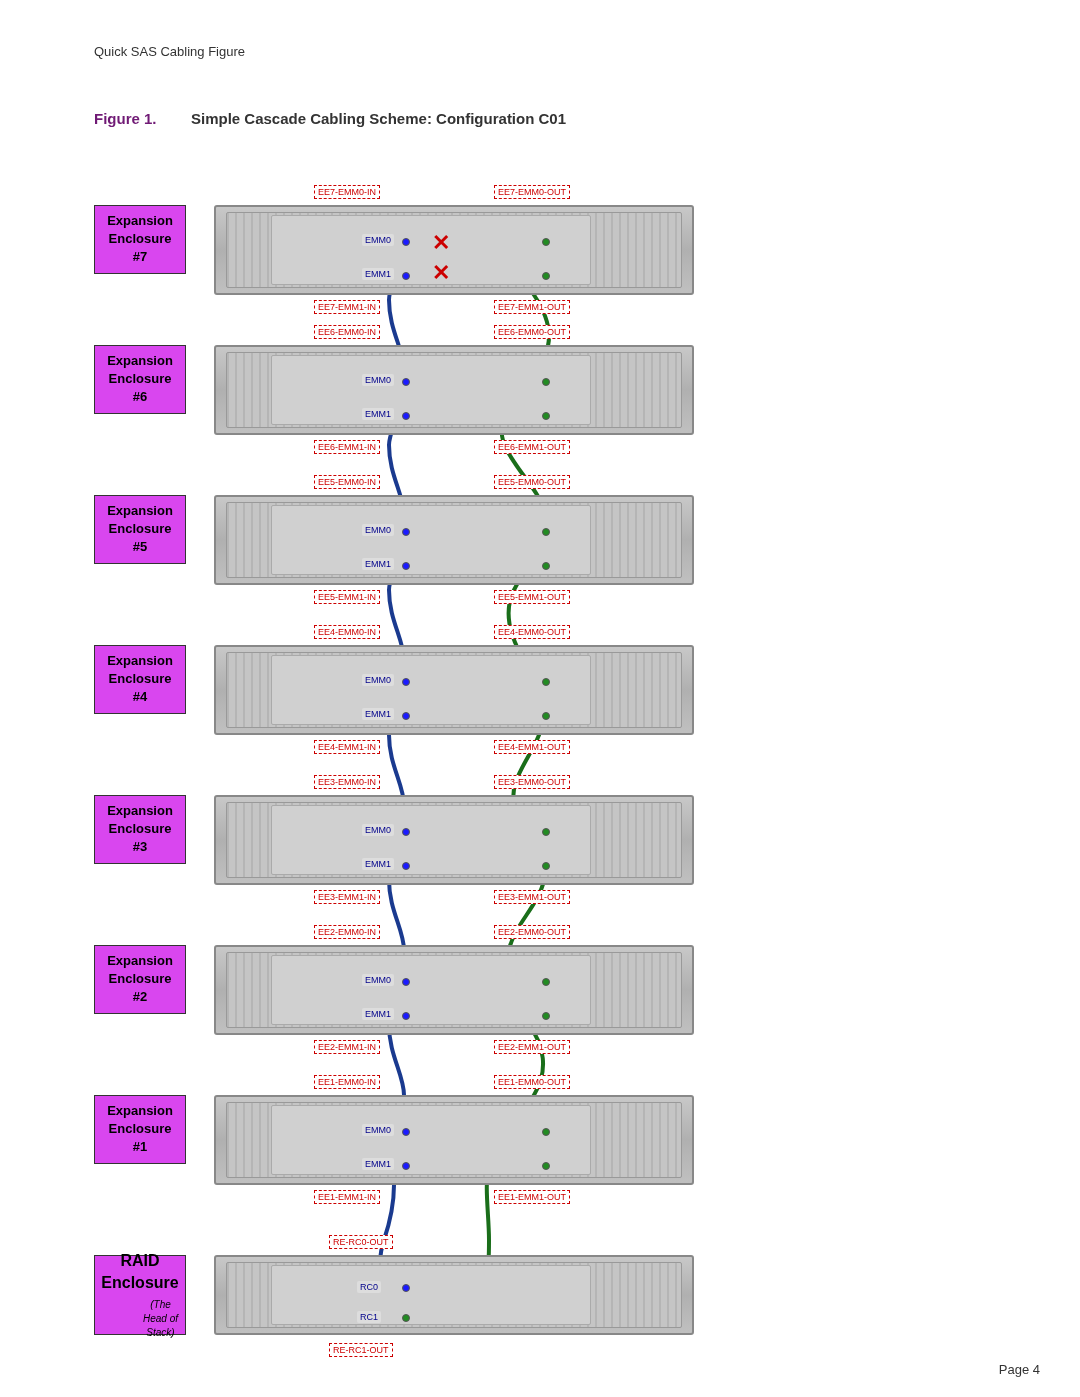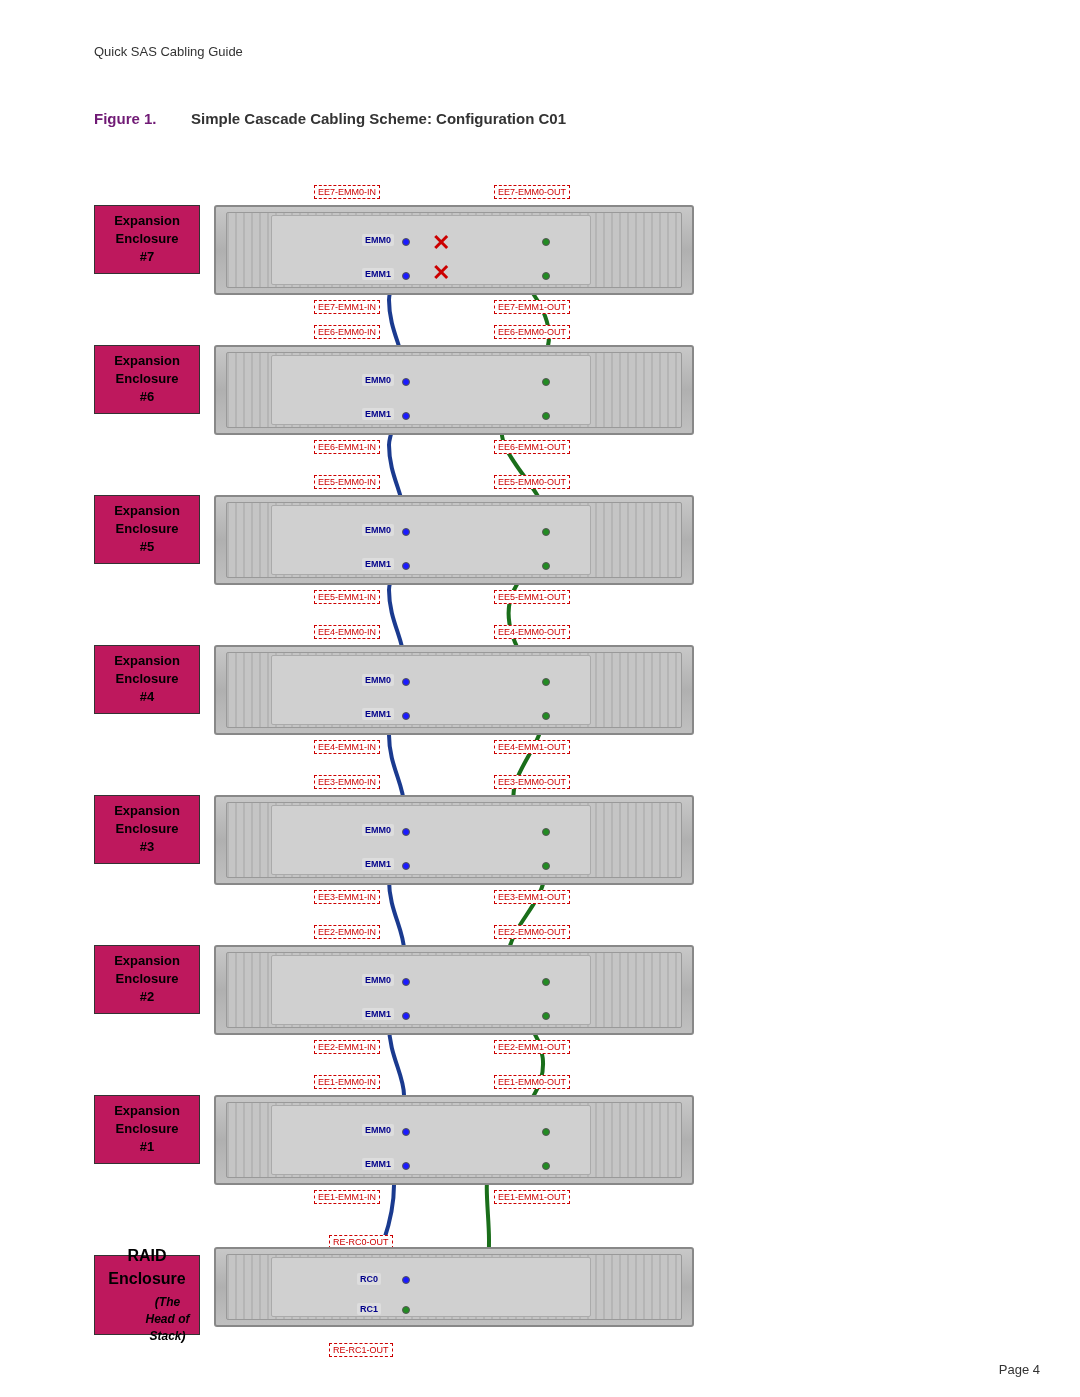--- a/index.html
+++ b/index.html
@@ -25,46 +25,46 @@
       width: 892px;
       height: 1210px;
     }
     
     .enclosure-group {
       position: absolute;
       display: flex;
       align-items: center;
     }
     .enclosure-label {
-      width: 106px;
+      width: 92px;
       border: 1px solid #333;
       text-align: center;
       font-size: 13px;
       font-weight: bold;
       padding: 6px 4px;
-      background: #be185d;
+      background: #d946ef;
       line-height: 1.4;
       margin-right: 10px;
     }
     .enclosure-body {
       position: relative;
       width: 480px;
       height: 90px;
       background: linear-gradient(180deg, #c8c8c8 0%, #b0b0b0 50%, #c0c0c0 100%);
       border: 2px solid #888;
       border-radius: 3px;
     }
     .enclosure-body.raid {
       height: 80px;
     }
     
     .emm-label {
       position: absolute;
       font-size: 9px;
-      font-weight: bold;
+      font-weight: normal;
       color: #00008B;
       background: #ddd;
       padding: 1px 3px;
       border-radius: 2px;
     }
     .emm0 { top: 18px; left: 90px; }
     .emm1 { top: 52px; left: 90px; }
     .rc0 { top: 15px; left: 85px; }
     .rc1 { top: 45px; left: 85px; }
 
@@ -138,21 +138,21 @@
       bottom: 20px;
       right: 40px;
       font-size: 13px;
       color: #333;
     }
   </style>
 </head>
 <body>
 
 <div>
-  <span class="header-text">Quick SAS Cabling Guide</span>
+  <span class="header-text">Quick SAS Cabling Figure</span>
 </div>
 
 <div style="position:absolute; top:110px; left:94px;">
   <span style="font-size:15px; font-weight:bold; color:#701a75; margin-right:30px;">Figure 1.</span>
   <span style="font-size:15px; font-weight:bold; color:#333;">Simple Cascade Cabling Scheme: Configuration C01</span>
 </div>
 
 <div class="diagram-area">
 
   <svg class="cable-svg" viewBox="0 0 892 1210" xmlns="http://www.w3.org/2000/svg">
@@ -401,23 +401,23 @@
       <span class="port-label">EE1-EMM1-OUT</span>
     </div>
   </div>
 
   <div class="enclosure-group" style="position:absolute; top:1080px; left:0; width:100%;">
     <div style="position:absolute; top:0px; left:235px;">
       <span class="port-label">RE-RC0-OUT</span>
     </div>
     <div class="enclosure-label" style="position:absolute; top:20px; left:0px; height:80px; display:flex; flex-direction:column; align-items:center; justify-content:center;">
       <span style="font-weight:bold; font-size:16px;">RAID<br>Enclosure</span>
-      <span style="font-style:italic; font-size:12px; font-weight:bold; margin-top:4px;margin-left:41px;">(The Head of Stack)</span>
-    </div>
-    <div class="enclosure-body raid" style="position:absolute; top:12px; left:120px;">
+      <span style="font-style:italic; font-size:10px; font-weight:normal; margin-top:4px;margin-left:41px;">(The Head of Stack)</span>
+    </div>
+    <div class="enclosure-body raid" style="position:absolute; top:20px; left:120px;">
       <div class="enc-detail"></div>
       <div class="enc-panel" style="position:absolute; top:8px; left:55px; width:320px; bottom:8px; background:#d0d0d0; border:1px solid #aaa; border-radius:2px;">
         <span class="emm-label rc0">RC0</span>
         <span class="emm-label rc1">RC1</span>
         <div class="port-dot" style="top:18px; left:130px; background:#1a1aff; position:absolute; width:8px; height:8px; border-radius:50%; border:1px solid #555;"></div>
         <div class="port-dot" style="top:48px; left:130px; background:#228B22; position:absolute; width:8px; height:8px; border-radius:50%; border:1px solid #555;"></div>
       </div>
     </div>
     <div style="position:absolute; top:108px; left:235px;">
       <span class="port-label">RE-RC1-OUT</span>

